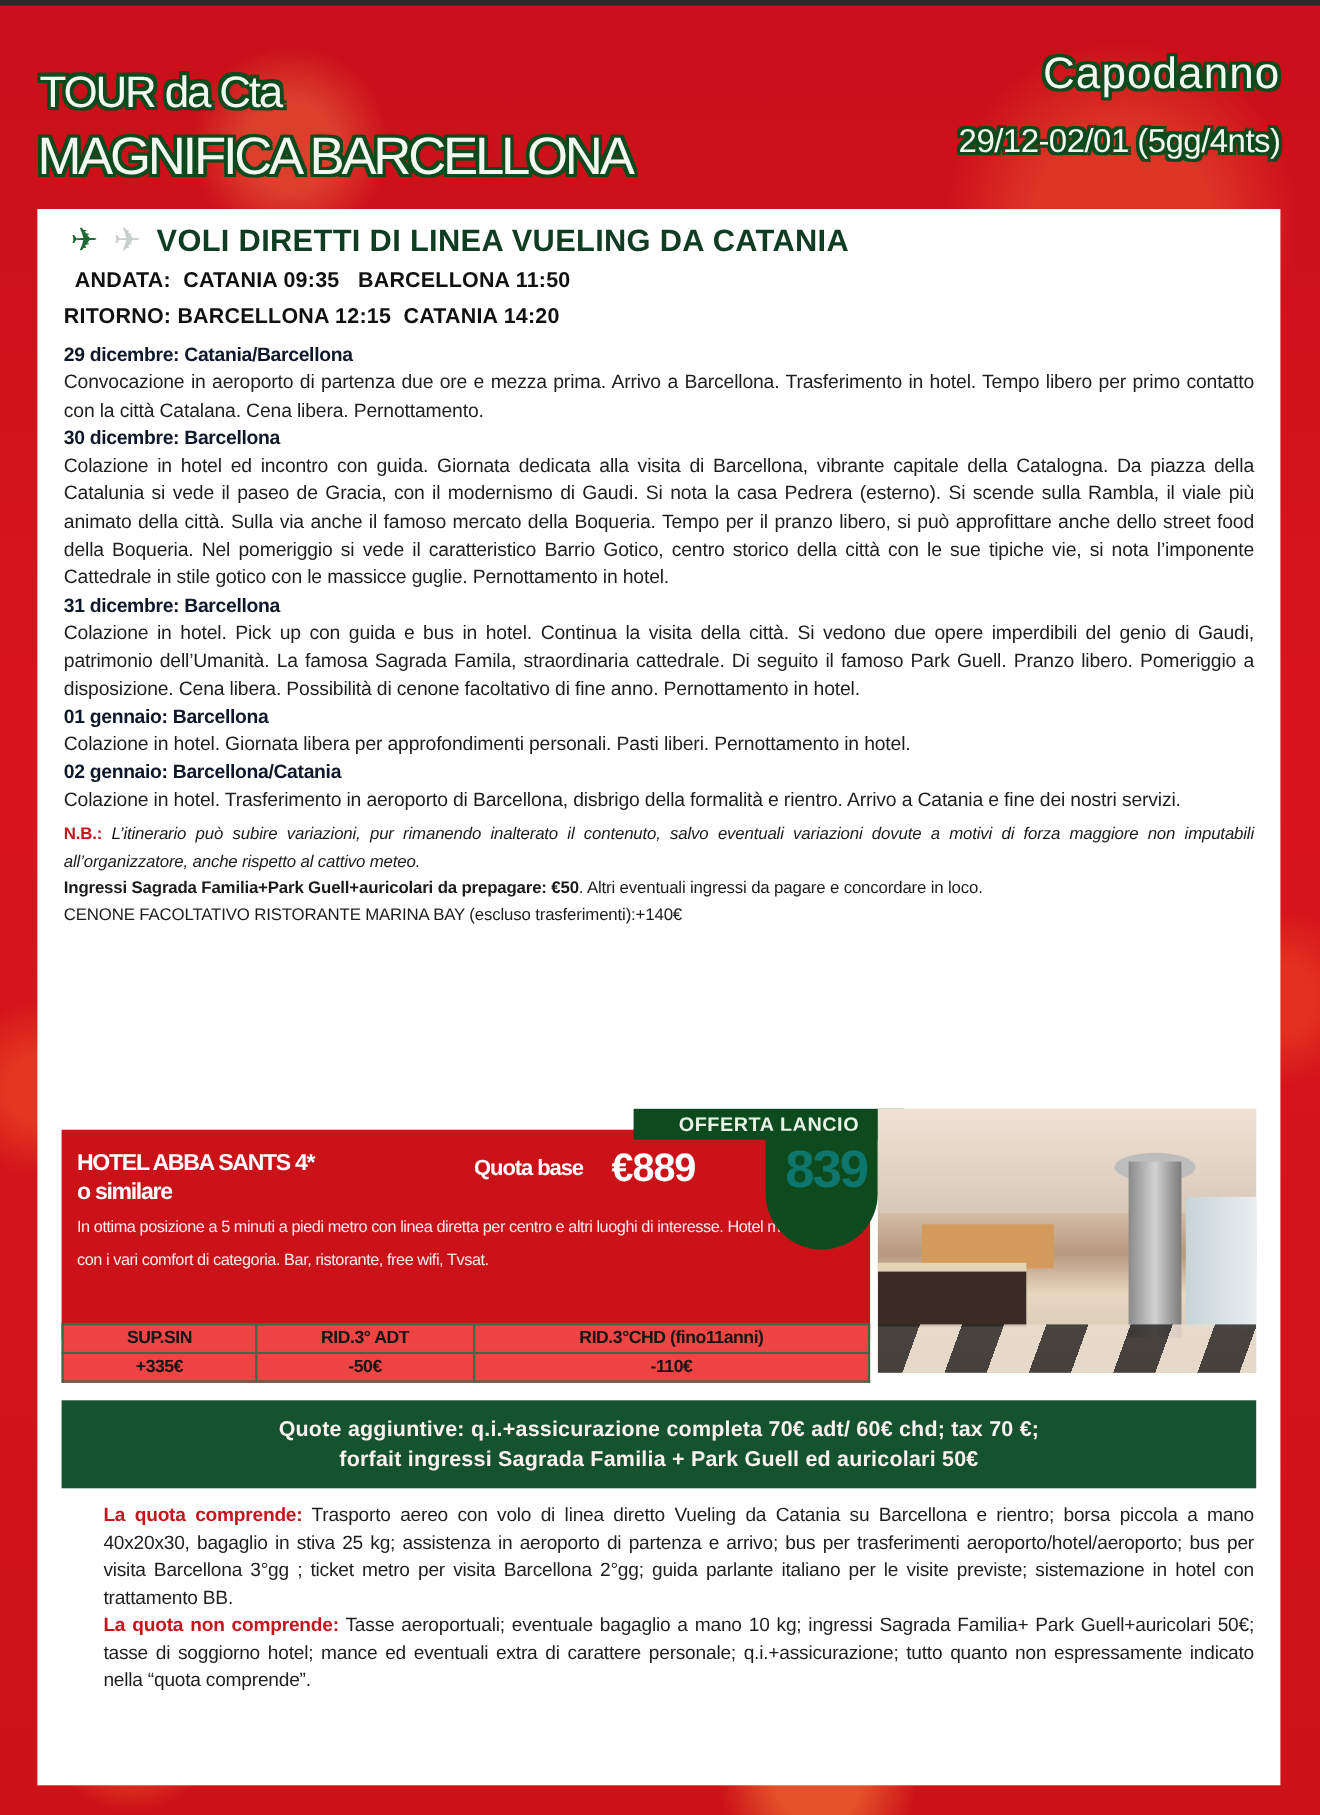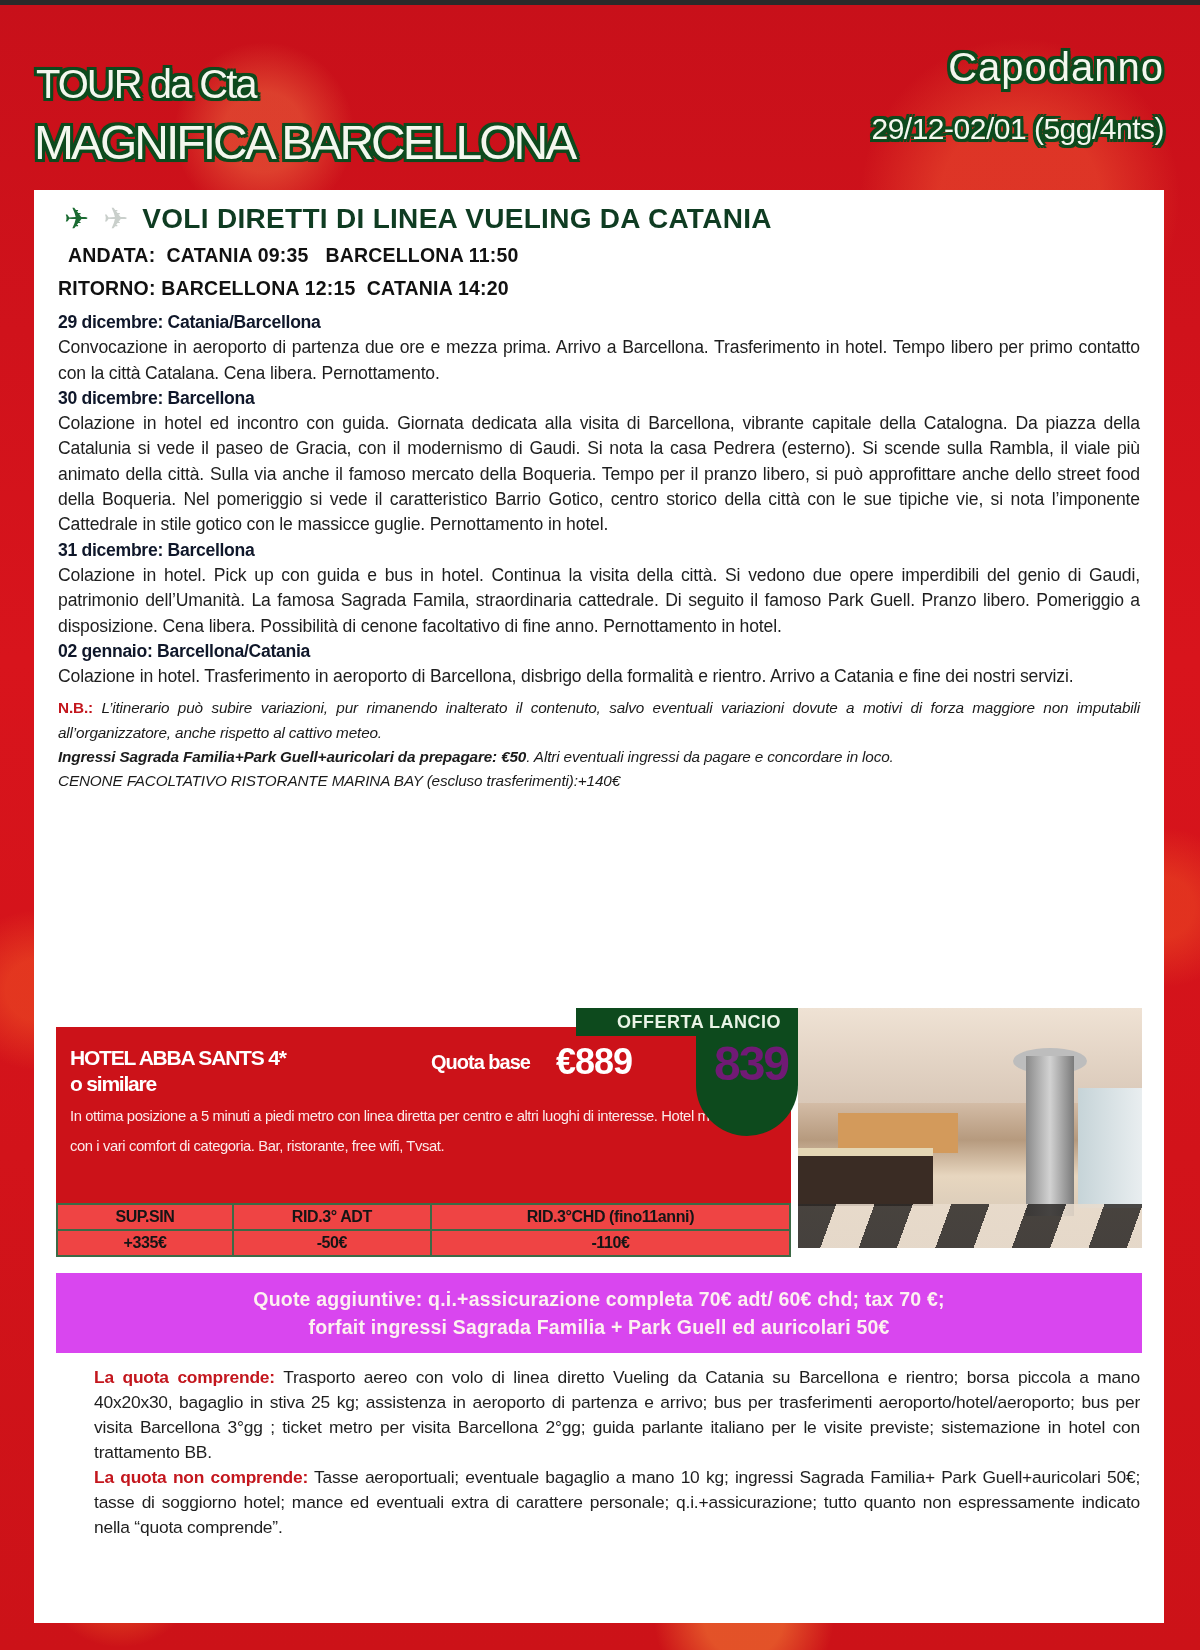--- a/index.html
+++ b/index.html
@@ -40,37 +40,37 @@
   .plane.dark { color: #1b6b32; }
   .plane.light { color: #c9cfcb; }
   .flight-title { font-size: 28px; font-weight: bold; color: #0f3c22; letter-spacing: 0.3px; }
   .sched { position: absolute; left: 24px; font-size: 19.5px; font-weight: bold; color: #111; white-space: pre; letter-spacing: 0.2px; }
   .itin { position: absolute; left: 24px; right: 24px; top: 120px; font-size: 17.6px; line-height: 25.3px; letter-spacing: -0.15px; }
   .day-title { color: #0f172a; font-weight: bold; font-size: 17.6px; letter-spacing: -0.3px; }
   .day-text { text-align: justify; text-align-last: left; color: #1e1e1e; }
   .nb { margin-top: 6px; font-style: italic; font-size: 15.3px; line-height: 25px; text-align: justify; }
   .nb-label { color: #c3161d; font-weight: bold; font-style: normal; margin-top: 39px; }
   .bold-it { font-weight: bold; }
-  .extra-line { font-style: italic; font-size: 15.3px; line-height: 24px; }
+  .extra-line { font-size: 15.3px; line-height: 24px; }
 
   .hotel-box { position: absolute; left: 22px; top: 837px; width: 735px; height: 190px; background: #cc1219; padding-left: 17px; }
   .hotel-name { position: absolute; left: 14px; top: 18px; color: #fff; font-weight: bold; font-size: 21px; letter-spacing: -1.2px; line-height: 26px; }
   .hotel-desc { position: absolute; left: 14px; top: 74px; width: 700px; color: #fbeaea; font-size: 14.8px; line-height: 30px; letter-spacing: -0.4px; }
   .quota-label { position: absolute; left: 375px; top: 24px; color: #fff; font-weight: bold; font-size: 20px; letter-spacing: -1px; }
   .quota-price { position: absolute; left: 500px; top: 14px; color: #fff; font-weight: bold; font-size: 36px; letter-spacing: -1px; }
   .offer-tab {
     position: absolute; left: 542px; top: 818px; width: 246px; height: 28px;
     background: #0d4a1d; color: #e9f4e6; font-weight: bold; font-size: 18px;
     text-align: center; line-height: 28px; letter-spacing: 0.5px;
   }
   .offer-circle {
     position: absolute; left: 662px; top: 838px; width: 102px; height: 108px;
     background: #0d4a1d; border-radius: 0 0 60px 60px;
   }
-  .offer-price { position: absolute; left: 662px; top: 846px; width: 110px; text-align: center; color: #701a75; font-weight: bold; font-size: 48px; letter-spacing: -2px; }
+  .offer-price { position: absolute; left: 662px; top: 846px; width: 110px; text-align: center; color: #0f766e; font-weight: bold; font-size: 48px; letter-spacing: -2px; }
 
   .rates { position: absolute; left: 22px; top: 1013px; width: 735px; border-collapse: collapse; background: #ef4444; }
   .rates td { border: 2px solid #3c6a46; text-align: center; font-weight: bold; font-size: 16px; height: 26px; color: #151515; letter-spacing: -0.4px; }
 
   .photo {
     position: absolute; left: 764px; top: 818px; width: 344px; height: 240px; overflow: hidden;
     background: linear-gradient(180deg, #e9d8c8 0%, #dcc6b2 35%, #b69a7e 55%, #e7d6bf 70%, #cfc3b5 100%);
   }
   .photo .ceil { position: absolute; left: 0; top: 0; width: 100%; height: 95px; background: linear-gradient(180deg,#efe2d4,#d9c8b8); }
   .photo .pillar { position: absolute; left: 228px; top: 48px; width: 48px; height: 160px; background: linear-gradient(90deg,#8a8a8a,#d2d2d2,#7a7a7a); }
@@ -80,21 +80,21 @@
   .photo .wood { position: absolute; left: 40px; top: 105px; width: 120px; height: 40px; background: #d39a5b; }
   .photo .glass { position: absolute; left: 280px; top: 80px; width: 64px; height: 120px; background: linear-gradient(90deg,#c6d4d8,#e9eef0); }
   .photo .floor {
     position: absolute; left: 0; top: 196px; width: 100%; height: 50px;
     background: repeating-linear-gradient(110deg, #2d2a28 0 36px, #e9dccd 36px 72px);
     opacity: 0.85;
   }
 
   .extras {
     position: absolute; left: 22px; top: 1083px; width: 1086px; height: 80px;
-    background: #d946ef; color: #fdf1f0; text-align: center;
+    background: #14532d; color: #fdf1f0; text-align: center;
     font-weight: bold; font-size: 19.5px; line-height: 28px; padding-top: 12px; letter-spacing: 0.2px;
   }
   .incl { position: absolute; left: 24px; right: 24px; top: 1175px; font-size: 17.4px; line-height: 25px; text-align: justify; color: #1e1e1e; letter-spacing: -0.2px; margin-left: 36px; }
   .incl-label { color: #c3161d; font-weight: bold; }
 </style>
 </head>
 <body>
 
 <div class="topbar"></div>
 
@@ -118,20 +118,24 @@
       <div class="day-title">29 dicembre: Catania/Barcellona</div>
       <div class="day-text">Convocazione in aeroporto di partenza due ore e mezza prima. Arrivo a Barcellona. Trasferimento in hotel. Tempo libero per primo contatto con la città Catalana. Cena libera. Pernottamento.</div>
     </div>
     <div>
       <div class="day-title">30 dicembre: Barcellona</div>
       <div class="day-text">Colazione in hotel ed incontro con guida. Giornata dedicata alla visita di Barcellona, vibrante capitale della Catalogna. Da piazza della Catalunia si vede il paseo de Gracia, con il modernismo di Gaudi. Si nota la casa Pedrera (esterno). Si scende sulla Rambla, il viale più animato della città. Sulla via anche il famoso mercato della Boqueria. Tempo per il pranzo libero, si può approfittare anche dello street food della Boqueria. Nel pomeriggio si vede il caratteristico Barrio Gotico, centro storico della città con le sue tipiche vie, si nota l’imponente Cattedrale in stile gotico con le massicce guglie. Pernottamento in hotel.</div>
     </div>
     <div>
       <div class="day-title">31 dicembre: Barcellona</div>
       <div class="day-text">Colazione in hotel. Pick up con guida e bus in hotel. Continua la visita della città. Si vedono due opere imperdibili del genio di Gaudi, patrimonio dell’Umanità. La famosa Sagrada Famila, straordinaria cattedrale. Di seguito il famoso Park Guell. Pranzo libero. Pomeriggio a disposizione. Cena libera. Possibilità di cenone facoltativo di fine anno. Pernottamento in hotel.</div>
+    </div>
+    <div>
+      <div class="day-title">01 gennaio: Barcellona</div>
+      <div class="day-text">Colazione in hotel. Giornata libera per approfondimenti personali. Pasti liberi. Pernottamento in hotel.</div>
     </div>
     <div>
       <div class="day-title">02 gennaio: Barcellona/Catania</div>
       <div class="day-text">Colazione in hotel. Trasferimento in aeroporto di Barcellona, disbrigo della formalità e rientro. Arrivo a Catania e fine dei nostri servizi.</div>
     </div>
 
     <div class="nb">
       <span class="nb-label">N.B.:</span><span> L’itinerario può subire variazioni, pur rimanendo inalterato il contenuto, salvo eventuali variazioni dovute a motivi di forza maggiore non imputabili all’organizzatore, anche rispetto al cattivo meteo.</span>
     </div>
     <div class="extra-line">

